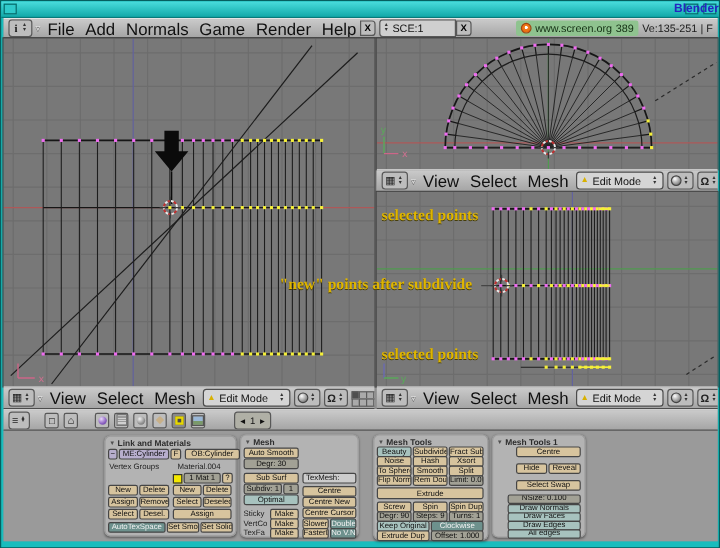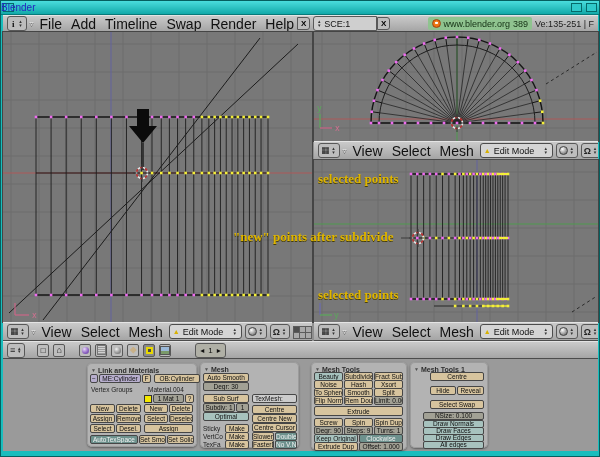--- a/index.html
+++ b/index.html
@@ -4,21 +4,21 @@
 <style>
   html,body{margin:0;padding:0;background:#555;}
   #win{position:relative;width:600px;height:457px;overflow:hidden;background:#19bdbd;
        border:1px solid #055f5f;box-sizing:border-box;
        font-family:"Liberation Sans","DejaVu Sans",sans-serif;-webkit-font-smoothing:none;}
   
   #titlebar{position:absolute;left:0;top:0;width:100%;height:13px;
             background:linear-gradient(#4adddd,#12a9a9);border-bottom:1px solid #077a7a;
             display:flex;align-items:center;justify-content:space-between;}
   .tb-box{width:11px;height:9px;border:1px solid #056a6a;background:#2fcaca;margin:1px 2px;box-sizing:border-box;}
-  #tb-title{position:absolute;left:0;right:0;text-align:left;font-size:10px;font-weight:normal;
+  #tb-title{position:absolute;left:0;right:0;text-align:right;font-size:10px;font-weight:bold;
             color:#2626c0;line-height:13px;pointer-events:none;}
   #workspace{position:absolute;left:2px;top:14px;width:595px;height:436px;background:#8f8f8f;}
   
   .bar{position:absolute;background:linear-gradient(#cacaca,#a5a5a5);border-top:1px solid #e4e4e4;
        border-bottom:1px solid #4c4c4c;display:flex;align-items:center;gap:3px;padding:0 4px;
        box-sizing:border-box;overflow:hidden;white-space:nowrap;}
   .menu{font-size:14px;color:#101010;padding:0 3px;}
   .hide-tri{font-size:8px;color:#e6e6e6;text-shadow:0 1px 0 #555;}
   .ddl{display:flex;align-items:center;background:#bdbdbd;border:1px solid #585858;border-radius:3px;
        height:13px;padding:0 2px;gap:1px;}
@@ -105,36 +105,36 @@
       <span class="ddl">
         <span class="ic-info">i</span>
         <span class="stepper">
             <i>▴</i>
             <i>▾</i>
           </span>
       </span>
       <span class="hide-tri">▿</span>
       <span class="menu">File</span>
       <span class="menu">Add</span>
-      <span class="menu">Timeline</span>
-      <span class="menu">Swap</span>
+      <span class="menu">Normals</span>
+      <span class="menu">Game</span>
       <span class="menu">Render</span>
       <span class="menu">Help</span>
       <span class="xbtn" style="margin-left:-3px">X</span>
       <span class="browser" style="width:58px">
         <span class="stepper">
             <i>▴</i>
             <i>▾</i>
           </span>
         <span>SCE:1</span>
       </span>
       <span class="xbtn" style="margin-left:-3px">X</span>
       <span class="status">
         <span class="blogo"></span>
-        <span>www.blender.org</span>
+        <span>www.screen.org</span>
         <span>389</span>
       </span>
       <span class="stats">Ve:135-251 | F</span>
     </div>
 
     <div class="vp" style="left:0;top:17px;width:309px;height:290px">
       <svg id="svg-front" width="309" height="290">
           <line x1="8" y1="0" x2="8" y2="290" stroke="#6d6d6d" stroke-width="1"></line>
           <line x1="36" y1="0" x2="36" y2="290" stroke="#6d6d6d" stroke-width="1"></line>
           <line x1="64" y1="0" x2="64" y2="290" stroke="#6d6d6d" stroke-width="1"></line>

